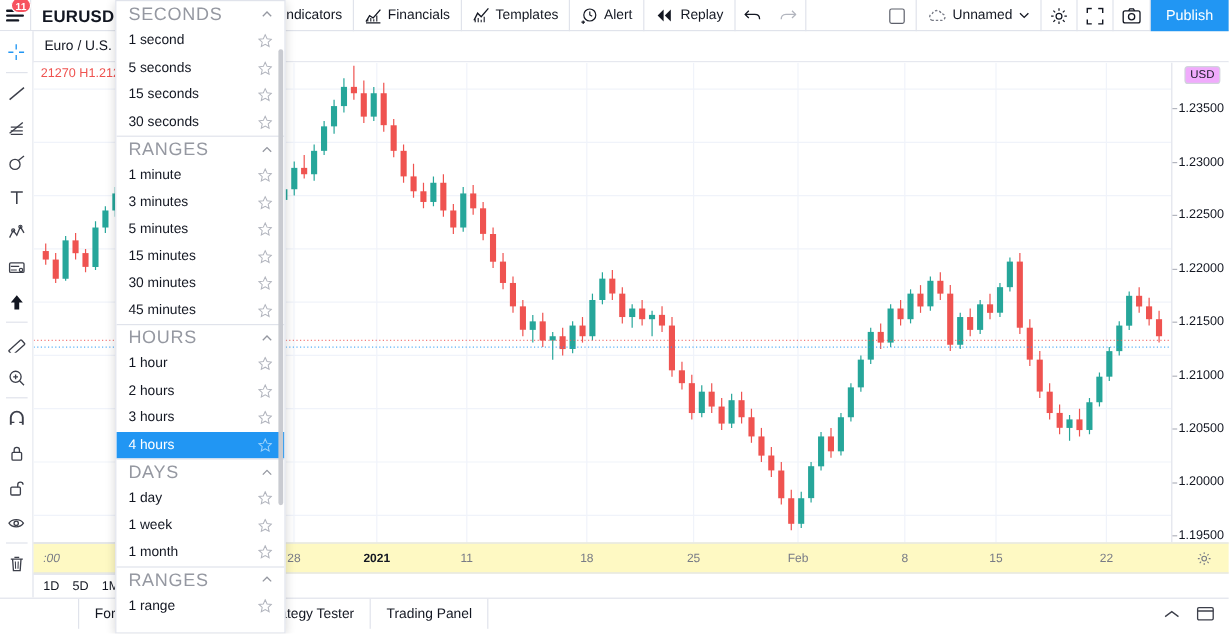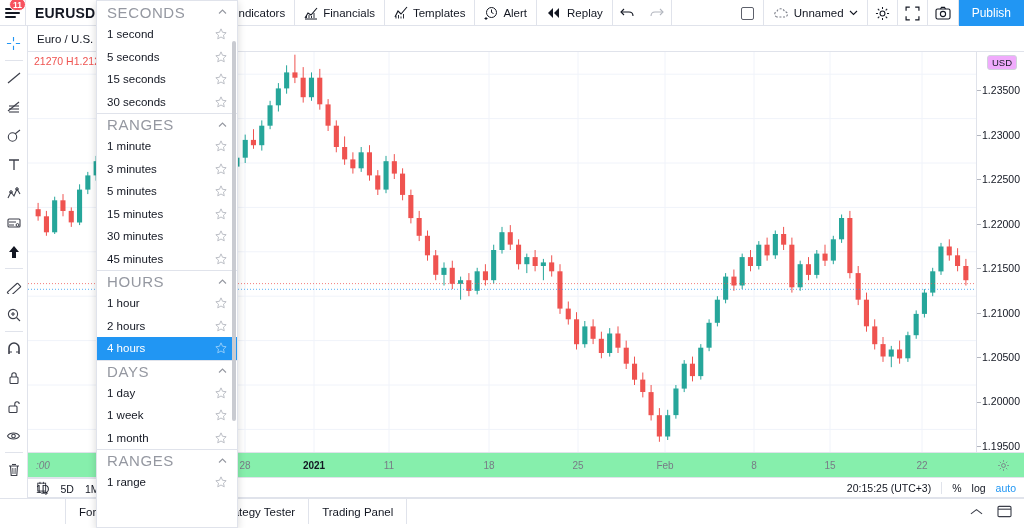--- a/index.html
+++ b/index.html
@@ -81,21 +81,21 @@
     font-size: 9.5px; color: #131722; padding: 1px 4px; background:#f0abfc;
   }
   .ohlc {
     position: absolute; top: 3px; left: 6px; font-size: 10.5px; white-space: nowrap;
     color: #ef5350; z-index: 3;
   }
 
   
   .time-axis {
     position: absolute; left: 28px; right: 0; bottom: 46px; height: 26px;
-    border-top: 1px solid #e0e3eb; border-bottom: 1px solid #e0e3eb; background: #86efac;
+    border-top: 1px solid #e0e3eb; border-bottom: 1px solid #e0e3eb; background: #fef9c3;
   }
   .time-tick { position: absolute; top: 7px; font-size: 10px; color: #787b86;
                transform: translateX(-50%); white-space: nowrap;}
   .time-tick.bold { font-weight: bold; color: #131722; }
   .axis-gear { position: absolute; right: 14px; top: 6px; color: #787b86; }
 
   
   .status-bar {
     position: absolute; left: 28px; right: 0; bottom: 26px; height: 20px;
     display: flex; align-items: center; background: #fff;
@@ -676,36 +676,20 @@
         </g>
       </svg>
     </span>
   </div>
 
   <div class="btm-left-time">
     <span style="left:8px">:00</span>
     <span style="left:106px">14</span>
   </div>
 
-  <div class="status-bar">
-    <span class="status-left">
-      <svg width="14" height="14" viewBox="0 0 16 16">
-        <rect x="2" y="2.5" width="9" height="9" fill="none" stroke="#3c3f4a" stroke-width="1.1"></rect>
-        <path d="M4.5 1 L4.5 3.5 M8.5 1 L8.5 3.5" stroke="#3c3f4a" stroke-width="1.1"></path>
-        <path d="M6 14 L13 14 M10.5 11.5 L13 14 L10.5 16" fill="none" stroke="#3c3f4a" stroke-width="1.1"></path>
-      </svg>
-    </span>
-    <div class="status-right">
-      <span>20:15:25 (UTC+3)</span>
-      <span class="sep"></span>
-      <span>%</span>
-      <span>log</span>
-      <span class="blue">auto</span>
-    </div>
-  </div>
 
   <div class="range-row">
     <span>1D</span>
     <span>5D</span>
     <span>1M</span>
   </div>
 
   <div class="tabbar">
     <div class="tab-spacer"></div>
     <div class="tab clip">Forex Screene</div>
@@ -812,20 +796,26 @@
           <svg class="star" viewBox="0 0 14 14">
             <path d="M7 1 L8.8 5 L13 5.5 L9.9 8.4 L10.8 12.6 L7 10.5 L3.2 12.6 L4.1 8.4 L1 5.5 L5.2 5 Z" fill="none" stroke="#b2b5be" stroke-width="1"></path>
           </svg>
         </div>
         <div class="dd-item">
           <span>2 hours</span>
           <svg class="star" viewBox="0 0 14 14">
             <path d="M7 1 L8.8 5 L13 5.5 L9.9 8.4 L10.8 12.6 L7 10.5 L3.2 12.6 L4.1 8.4 L1 5.5 L5.2 5 Z" fill="none" stroke="#b2b5be" stroke-width="1"></path>
           </svg>
         </div>
+        <div class="dd-item">
+          <span>3 hours</span>
+          <svg class="star" viewBox="0 0 14 14">
+            <path d="M7 1 L8.8 5 L13 5.5 L9.9 8.4 L10.8 12.6 L7 10.5 L3.2 12.6 L4.1 8.4 L1 5.5 L5.2 5 Z" fill="none" stroke="#b2b5be" stroke-width="1"></path>
+          </svg>
+        </div>
         <div class="dd-item selected">
           <span>4 hours</span>
           <svg class="star" viewBox="0 0 14 14">
             <path d="M7 1 L8.8 5 L13 5.5 L9.9 8.4 L10.8 12.6 L7 10.5 L3.2 12.6 L4.1 8.4 L1 5.5 L5.2 5 Z" fill="none" stroke="#9fd3fa" stroke-width="1"></path>
           </svg>
         </div>
         <div class="dd-group">
           <span>DAYS</span>
           <svg width="9" height="6" viewBox="0 0 9 6">
             <path d="M1 4.5 L4.5 1 L8 4.5" fill="none" stroke="#9598a1" stroke-width="1.1"></path>

